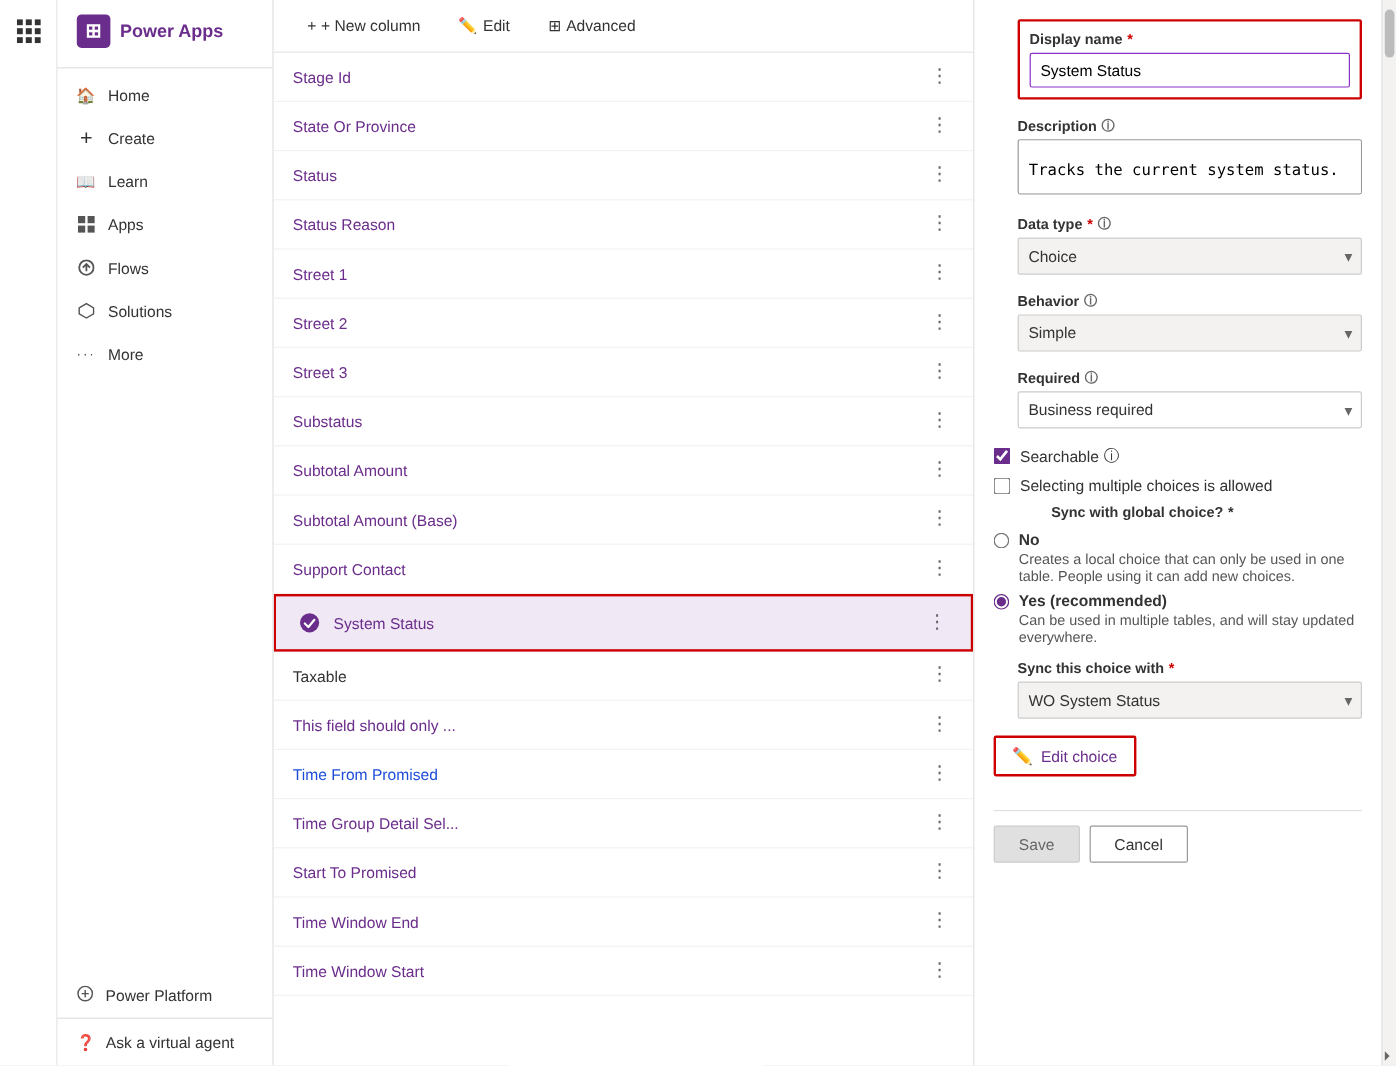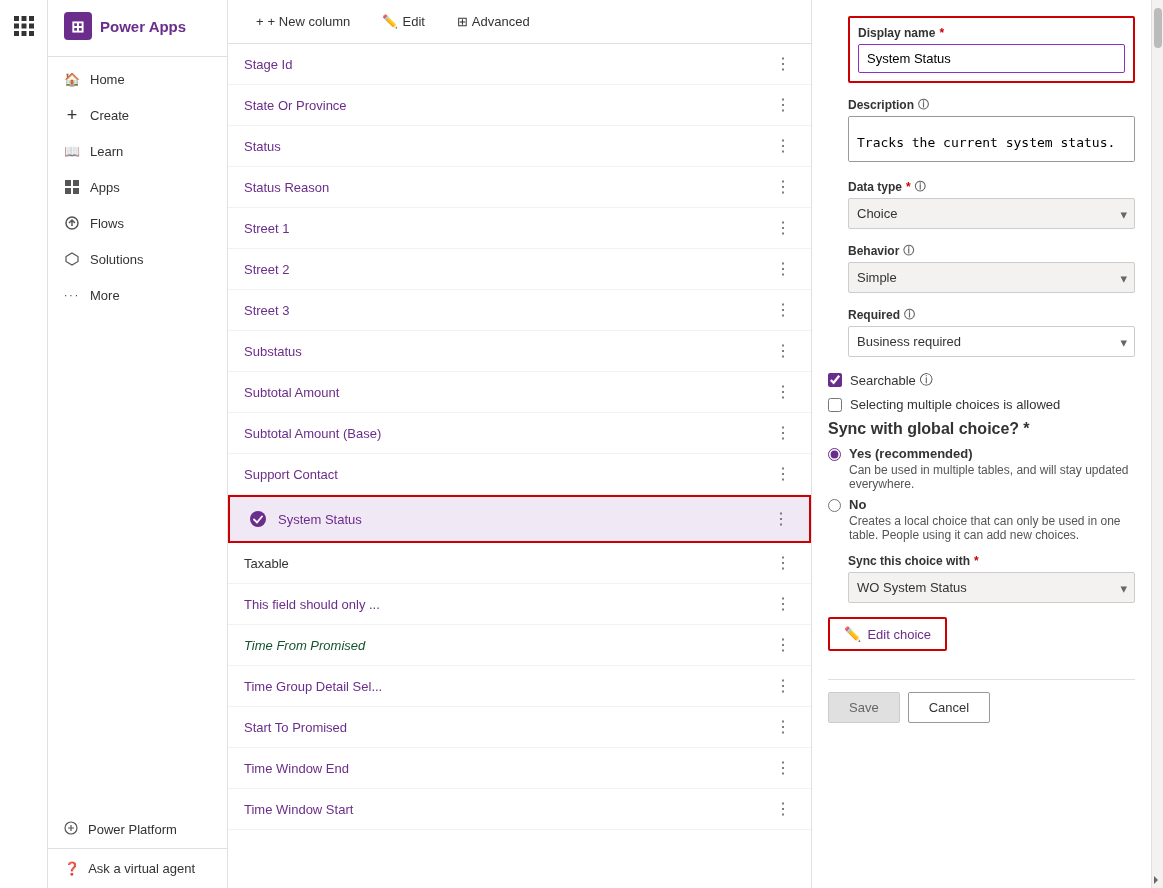--- a/index.html
+++ b/index.html
@@ -174,21 +174,21 @@
     .select-wrapper-white select { background: #fff; }
 
     .checkbox-row {
       display: flex; align-items: center; gap: 8px;
       margin-bottom: 8px;
     }
     .checkbox-row input[type="checkbox"] { width: 14px; height: 14px; accent-color: #6b2d8b; }
     .checkbox-row label { font-size: 13px; color: #333; display: flex; align-items: center; gap: 4px; }
 
     .radio-section { margin-bottom: 12px; }
-    .radio-section-title { font-size: 16px; font-weight: 600; color: #333; margin-bottom: 8px; display: flex; align-items: center; gap: 4px; }
+    .radio-section-title { font-size: 12px; font-weight: 600; color: #333; margin-bottom: 8px; display: flex; align-items: center; gap: 4px; margin-left: 48px; }
     .radio-row { display: flex; align-items: flex-start; gap: 8px; margin-bottom: 6px; }
     .radio-row input[type="radio"] { margin-top: 2px; accent-color: #6b2d8b; }
     .radio-row-label { font-size: 13px; color: #333; font-weight: 600; }
     .radio-row-desc { font-size: 12px; color: #555; margin-top: 2px; }
 
     .panel-footer {
       display: flex; gap: 8px; margin-top: 28px; padding-top: 12px; border-top: 1px solid #e0e0e0;
     }
     .btn-save {
       padding: 7px 20px;
@@ -402,21 +402,21 @@
     </div>
     <div class="list-item">
       <span class="list-item-name" style="color:#333;">Taxable</span>
       <span class="list-item-more">⋮</span>
     </div>
     <div class="list-item">
       <span class="list-item-name" style="color:#6b2d8b;">This field should only ...</span>
       <span class="list-item-more">⋮</span>
     </div>
     <div class="list-item">
-      <span class="list-item-name" style="color:#14532d;font-style:italic;">Time From Promised</span>
+      <span class="list-item-name" style="color:#1d4ed8;">Time From Promised</span>
       <span class="list-item-more">⋮</span>
     </div>
     <div class="list-item">
       <span class="list-item-name" style="color:#6b2d8b;">Time Group Detail Sel...</span>
       <span class="list-item-more">⋮</span>
     </div>
     <div class="list-item">
       <span class="list-item-name" style="color:#6b2d8b;">Start To Promised</span>
       <span class="list-item-more">⋮</span>
     </div>
@@ -503,31 +503,31 @@
     <input type="checkbox" id="multiple-choices" style="">
     <label for="multiple-choices">Selecting multiple choices is allowed</label>
   </div>
 
   <div class="radio-section">
     <div class="radio-section-title">
       <span>Sync with global choice?</span>
       <span class="required">*</span>
     </div>
     <div class="radio-row">
+      <input type="radio" name="sync" id="sync-no" style="">
+      <div>
+        <div class="radio-row-label">No</div>
+        <div class="radio-row-desc">Creates a local choice that can only be used in one table. People using it can add new choices.</div>
+      </div>
+    </div>
+    <div class="radio-row">
       <input type="radio" name="sync" id="sync-yes" checked="" style="">
       <div>
         <div class="radio-row-label">Yes (recommended)</div>
         <div class="radio-row-desc">Can be used in multiple tables, and will stay updated everywhere.</div>
-      </div>
-    </div>
-    <div class="radio-row">
-      <input type="radio" name="sync" id="sync-no" style="">
-      <div>
-        <div class="radio-row-label">No</div>
-        <div class="radio-row-desc">Creates a local choice that can only be used in one table. People using it can add new choices.</div>
       </div>
     </div>
   </div>
 
   <div class="field-group">
     <div class="field-label">
       <span>Sync this choice with</span>
       <span class="required">*</span>
     </div>
     <div class="select-wrapper select-wrapper-white">

